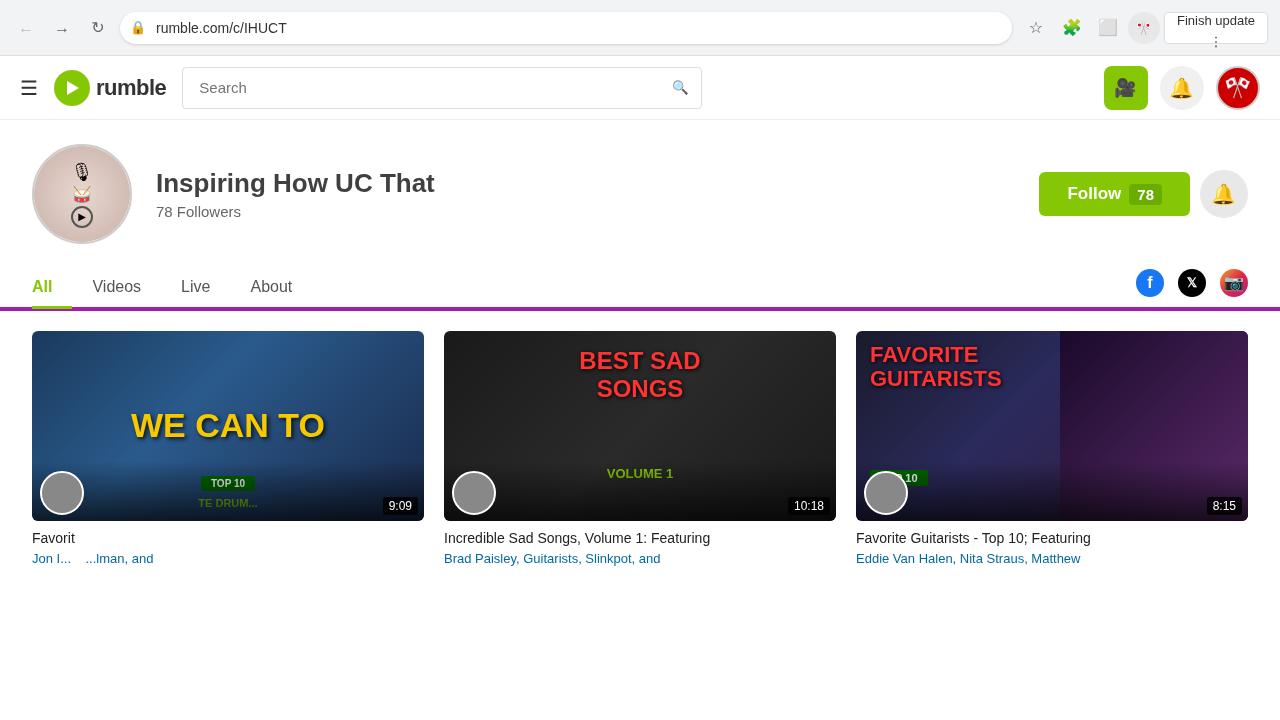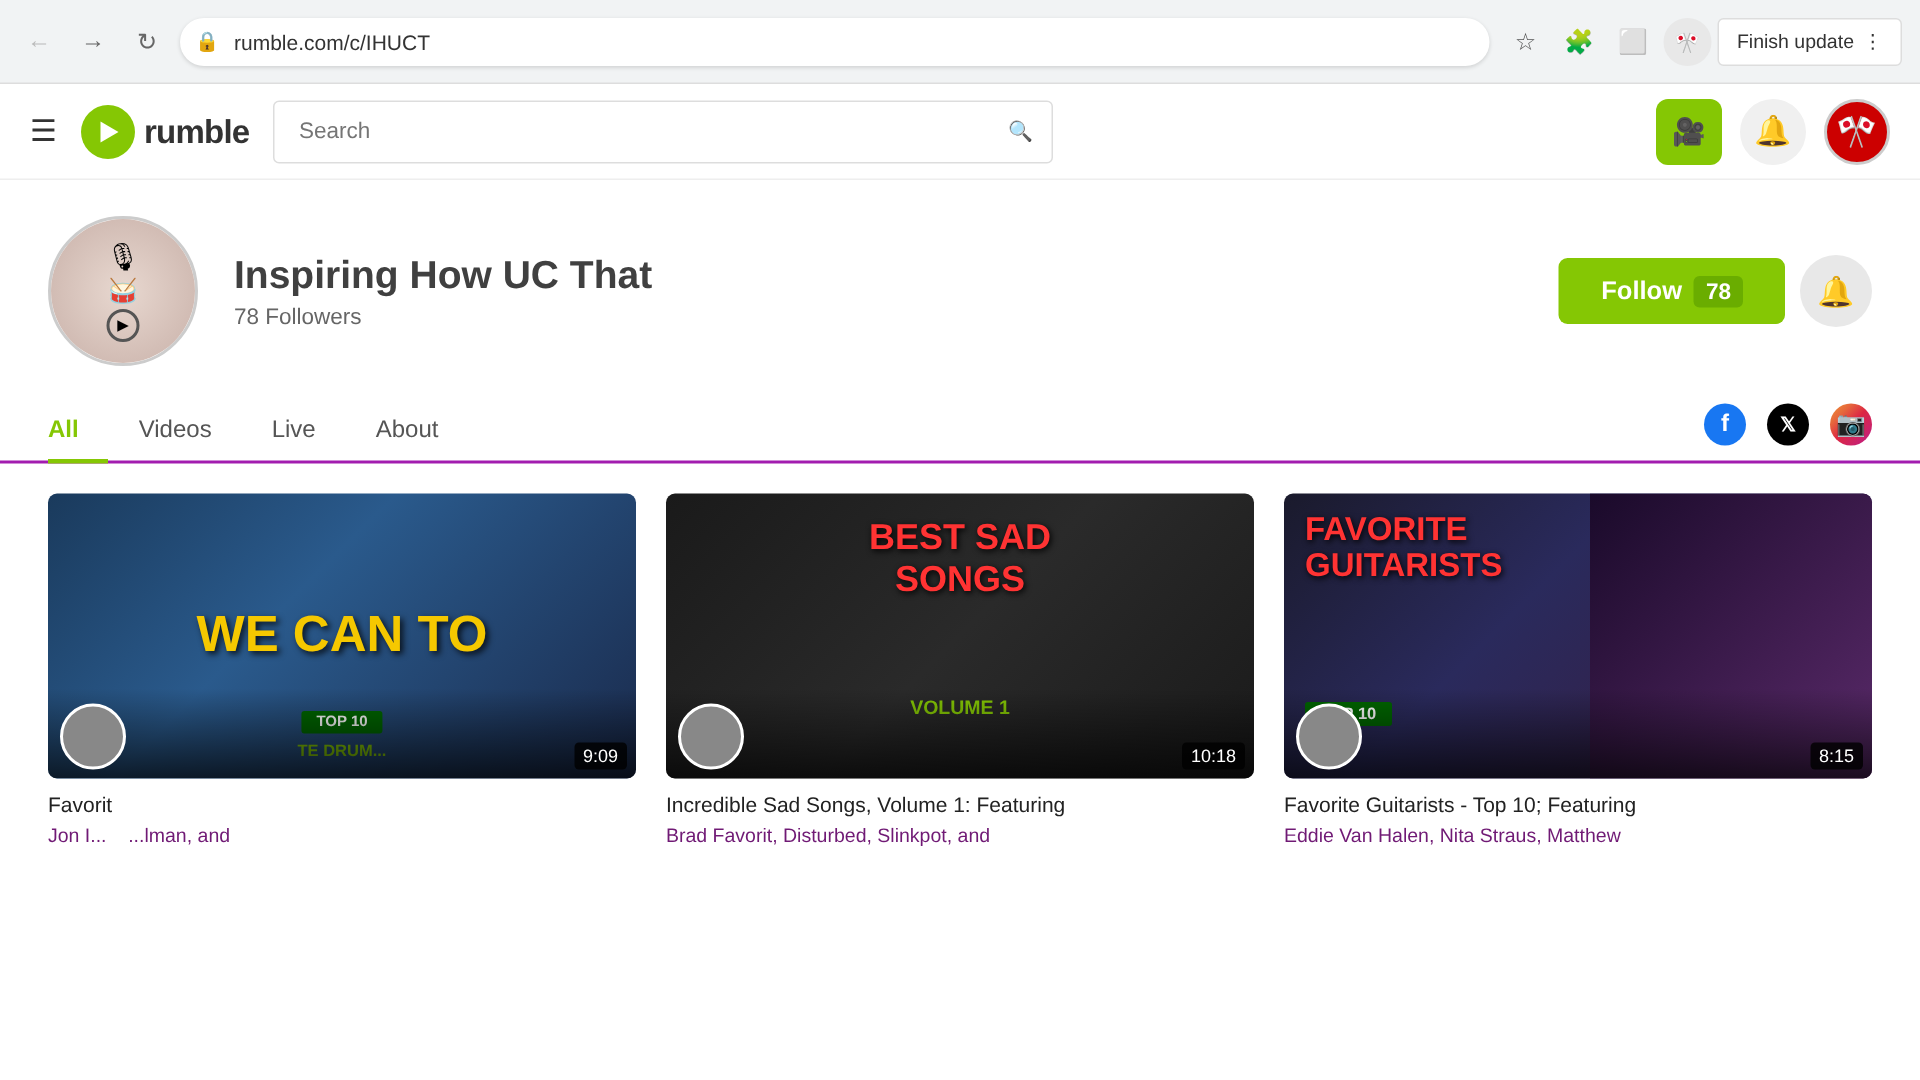--- a/index.html
+++ b/index.html
@@ -69,21 +69,21 @@
     }
     .finish-update-btn {
       height: 32px;
       background: #fff;
       border: 1px solid #ddd;
       border-radius: 4px;
       padding: 0 12px;
       font-size: 13px;
       color: #333;
       cursor: pointer;
-      display: flex; align-items: center; gap: 6px;
+      display: flex; align-items: center; gap: 6px; flex-direction: column;
     }
     .ext-icon {
       width: 32px; height: 32px;
       border-radius: 50%;
       background: #e8e8e8;
       display: flex; align-items: center; justify-content: center;
       font-size: 14px;
     }
 
     
@@ -244,21 +244,21 @@
       border: none;
       cursor: pointer;
       display: flex; align-items: center; justify-content: center;
       font-size: 20px;
       color: #666;
     }
 
     
     .tabs-bar {
       margin: 24px 0 0;
-      border-bottom: 2px solid #a21caf;
+      border-bottom: 4px solid #a21caf;
       padding: 0 32px;
       display: flex;
       align-items: center;
       gap: 0;
     }
     .tab-item {
       padding: 10px 20px;
       font-size: 16px;
       font-weight: 400;
       color: #555;
@@ -354,21 +354,21 @@
     }
     .video-title {
       margin-top: 8px;
       font-size: 14px;
       color: #222;
       line-height: 1.4;
       font-weight: 500;
     }
     .video-subtitle {
       font-size: 13px;
-      color: #701a75;
+      color: #0369a1;
       margin-top: 2px;
     }
 
     
     .ch-av-inner {
       width: 100%;
       height: 100%;
       background: radial-gradient(circle at center, #e8d8d0 0%, #c8b0a8 100%);
       display: flex;
       flex-direction: column;
@@ -489,21 +489,21 @@
   <div class="video-card">
     <div class="video-thumb thumb-2">
       <div style="position:absolute;top:16px;left:50%;transform:translateX(-50%);color:#ff3333;font-size:24px;font-weight:900;text-align:center;white-space:nowrap;text-shadow:1px 1px 4px #000;">BEST SAD<br>SONGS</div>
       <div style="position:absolute;bottom:40px;left:50%;transform:translateX(-50%);color:#85c704;font-size:13px;font-weight:700;white-space:nowrap;">VOLUME 1</div>
       <div style="position:absolute;bottom:0;left:0;right:0;height:60px;background:linear-gradient(to top, rgba(0,0,0,0.7), transparent);display:flex;align-items:flex-end;padding:6px 8px;">
         <div style="width:44px;height:44px;border-radius:50%;background:#888;border:2px solid #fff;"></div>
       </div>
       <div class="duration-badge">10:18</div>
     </div>
     <div class="video-title">Incredible Sad Songs, Volume 1: Featuring</div>
-    <div class="video-subtitle">Brad Favorit, Disturbed, Slinkpot, and</div>
+    <div class="video-subtitle">Brad Paisley, Guitarists, Slinkpot, and</div>
   </div>
 
   <div class="video-card">
     <div class="video-thumb thumb-3">
       <div style="position:absolute;top:12px;left:14px;color:#ff3333;font-size:22px;font-weight:900;line-height:1.1;text-shadow:1px 1px 4px #000;">FAVORITE<br>GUITARISTS</div>
       <div style="position:absolute;bottom:35px;left:14px;background:#006600;color:#fff;font-size:11px;font-weight:700;padding:2px 10px;border-radius:2px;">TOP 10</div>
       <div style="position:absolute;top:0;right:0;width:48%;height:100%;background:linear-gradient(135deg,#1a0a2a,#3a1a4a,#5a2a6a);"></div>
       <div style="position:absolute;bottom:0;left:0;right:0;height:60px;background:linear-gradient(to top,rgba(0,0,0,0.7),transparent);display:flex;align-items:flex-end;padding:6px 8px;">
         <div style="width:44px;height:44px;border-radius:50%;background:#888;border:2px solid #fff;"></div>
       </div>

